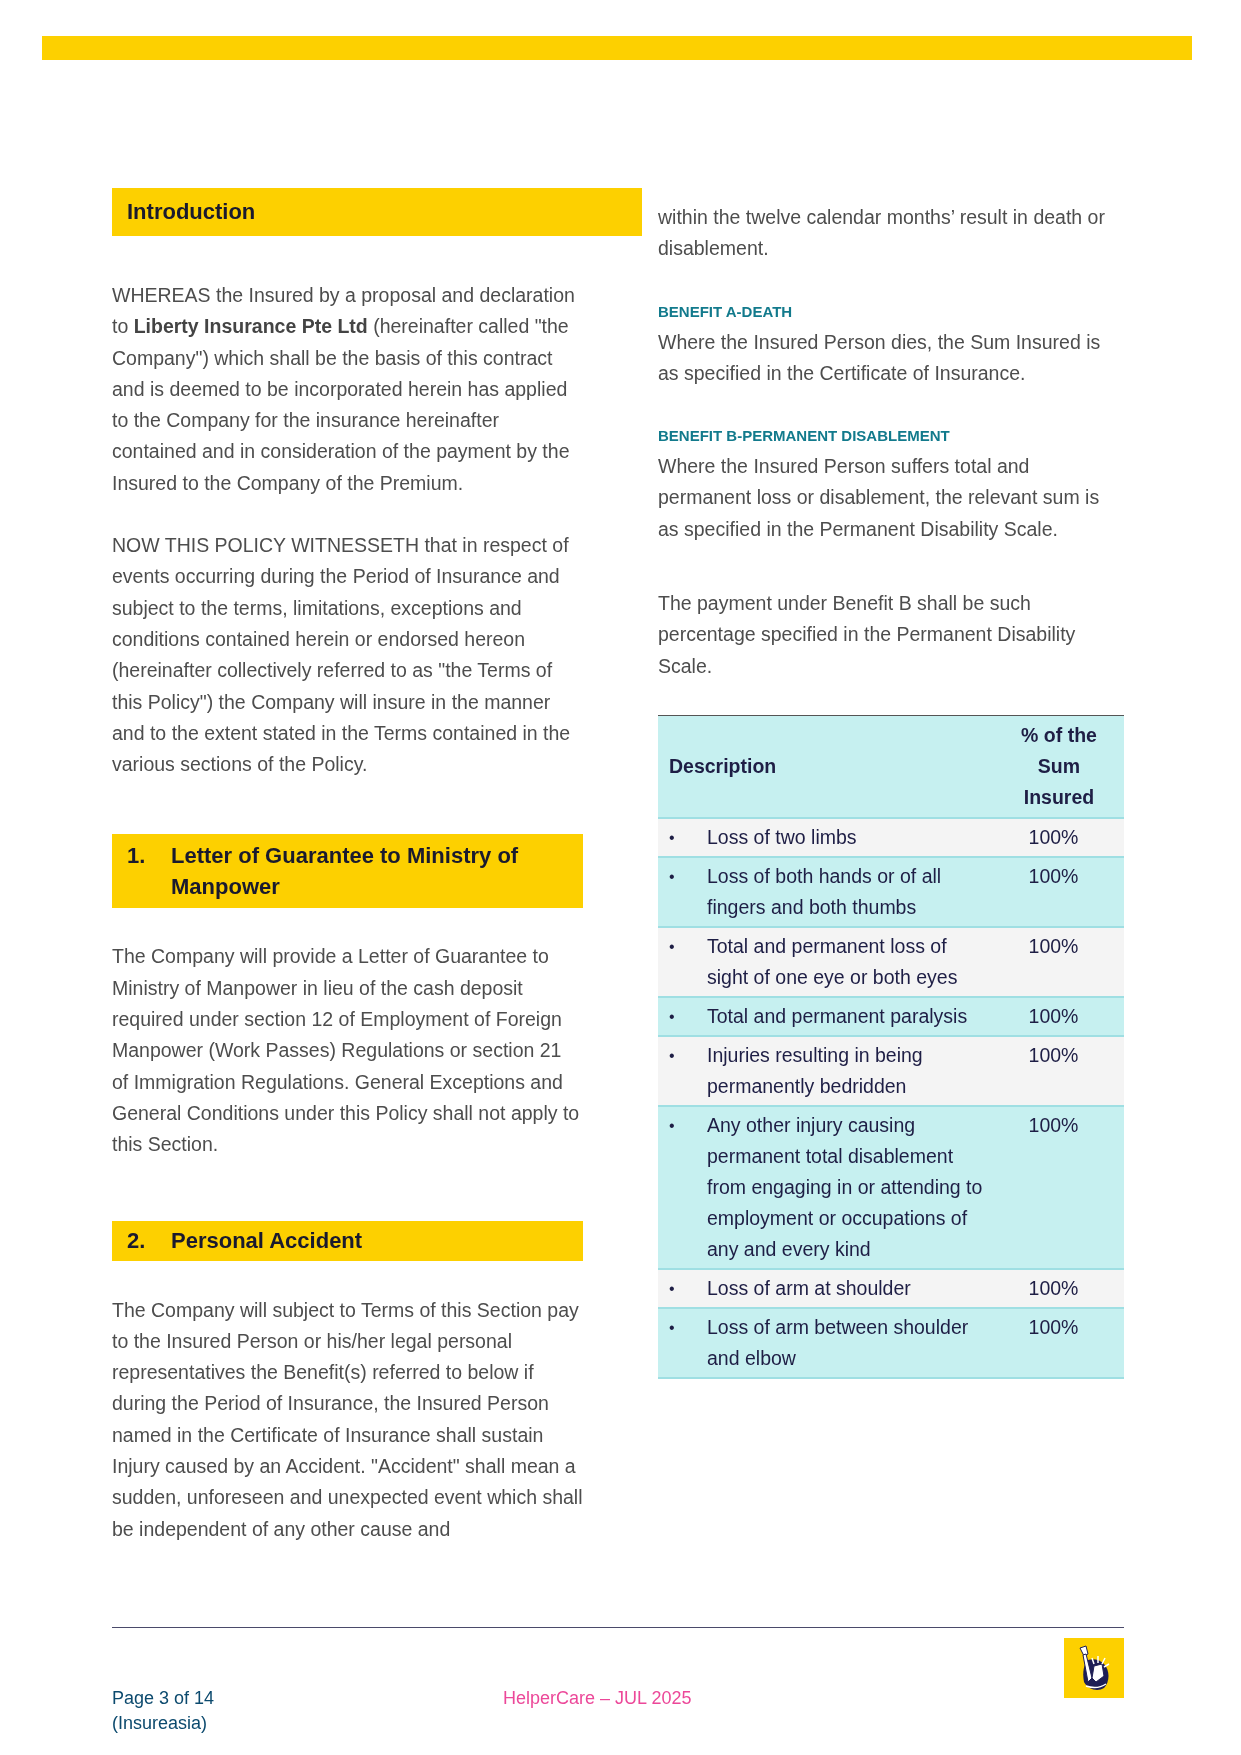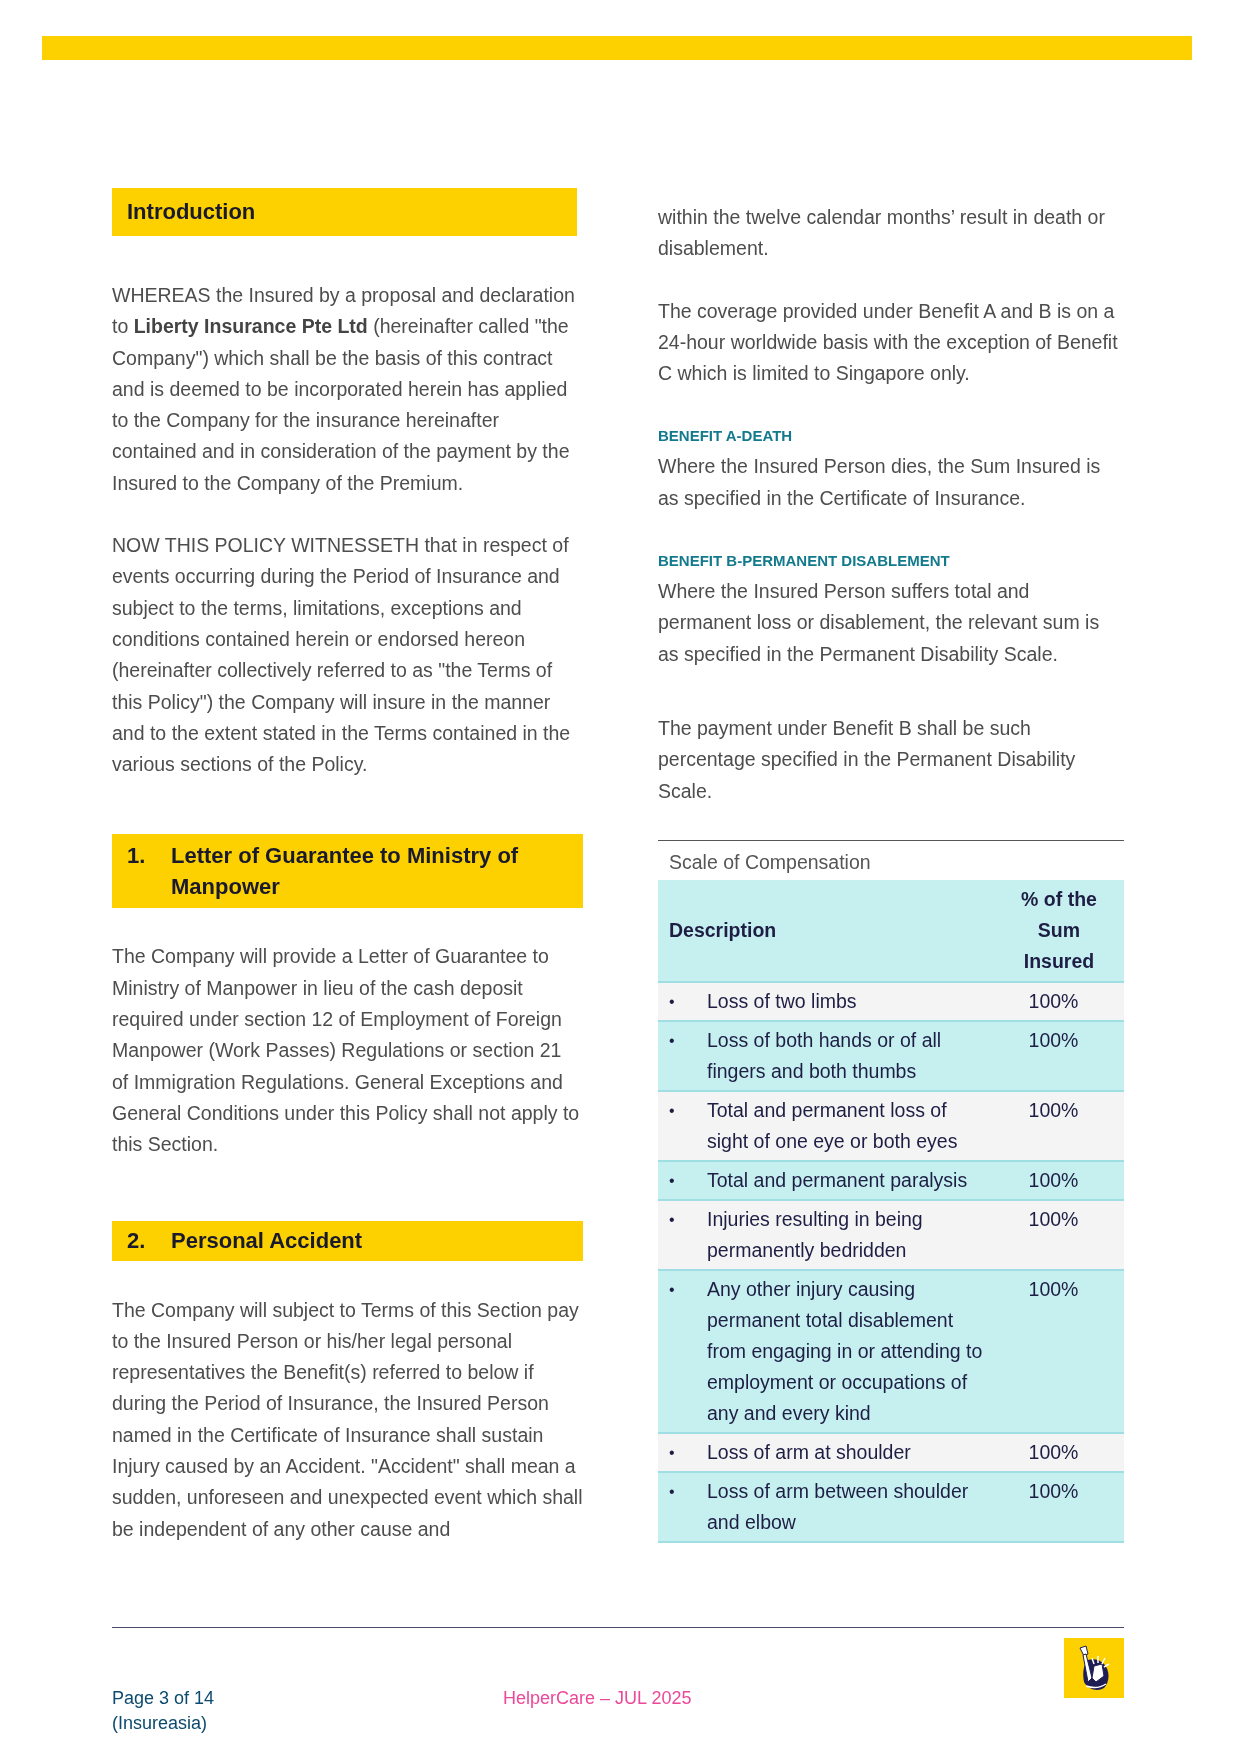--- a/index.html
+++ b/index.html
@@ -4,21 +4,21 @@
 <style>
   * { box-sizing: border-box; margin: 0; padding: 0; }
   html, body { width: 1241px; height: 1755px; background: #ffffff; }
   body { position: relative; font-family: "Liberation Sans", "DejaVu Sans", sans-serif; color: #4d4d4d; overflow: hidden; }
   .top-bar { position: absolute; left: 42px; top: 36px; width: 1150px; height: 24px; background: #fdd000; }
 
   .col-left { position: absolute; left: 112px; top: 188px; width: 471px; }
   .col-right { position: absolute; left: 658px; top: 202px; width: 466px; }
 
   .heading-box { background: #fdd000; color: #1a1a2e; font-weight: bold; font-size: 22px; padding: 10px 15px; line-height: 28px; }
-  .heading-box.intro { width: 465px; height: 48px; padding-top: 10px; }
+  .heading-box.intro { width: 530px; height: 48px; padding-top: 10px; }
   .heading-box.numbered { display: flex; padding: 6px 15px; line-height: 31px; }
   .heading-box .num { width: 44px; flex: none; }
   .heading-box .txt { flex: 1; }
 
   p.body { font-size: 19.5px; line-height: 31.3px; color: #4d4d4d; }
   p.body b { color: #444; font-weight: bold; }
   .benefit-title { color: #127a8c; font-weight: bold; font-size: 15px; line-height: 31px; }
 
   .table-rule { border-top: 1.5px solid #555; margin-top: 33px; }
   .table-caption { font-size: 19.5px; color: #555; padding: 8px 11px 4px; line-height: 27px; }
@@ -61,35 +61,33 @@
   <div class="heading-box numbered" style="margin-top:60px; padding-top:4px; padding-bottom:5px;">
     <span class="num">2.</span>
     <span class="txt">Personal Accident</span>
   </div>
 
   <p class="body" style="margin-top:34px;">The Company will subject to Terms of this Section pay to the Insured Person or his/her legal personal representatives the Benefit(s) referred to below if during the Period of Insurance, the Insured Person named in the Certificate of Insurance shall sustain Injury caused by an Accident. "Accident" shall mean a sudden, unforeseen and unexpected event which shall be independent of any other cause and</p>
 </div>
 
 <div class="col-right">
   <p class="body">within the twelve calendar months’ result in death or disablement.</p>
-  <p class="body" style="margin-top:31px;">The coverage provided under Benefit A and B is on a 24-hour worldwide basis with the exception of Benefit C which is limited to Singapore only.</p>
 
   <div style="margin-top:31px;">
     <div class="benefit-title">BENEFIT A-DEATH</div>
     <p class="body">Where the Insured Person dies, the Sum Insured is as specified in the Certificate of Insurance.</p>
   </div>
 
   <div style="margin-top:31px;">
     <div class="benefit-title">BENEFIT B-PERMANENT DISABLEMENT</div>
     <p class="body">Where the Insured Person suffers total and permanent loss or disablement, the relevant sum is as specified in the Permanent Disability Scale.</p>
     <p class="body" style="margin-top:43px;">The payment under Benefit B shall be such percentage specified in the Permanent Disability Scale.</p>
   </div>
 
   <div class="table-rule"></div>
-  <div class="table-caption">Scale of Compensation</div>
 
   <table class="scale">
     <thead>
       <tr>
         <th>Description</th>
         <th class="pct">% of the Sum Insured</th>
       </tr>
     </thead>
     <tbody>
       <tr class="odd">

